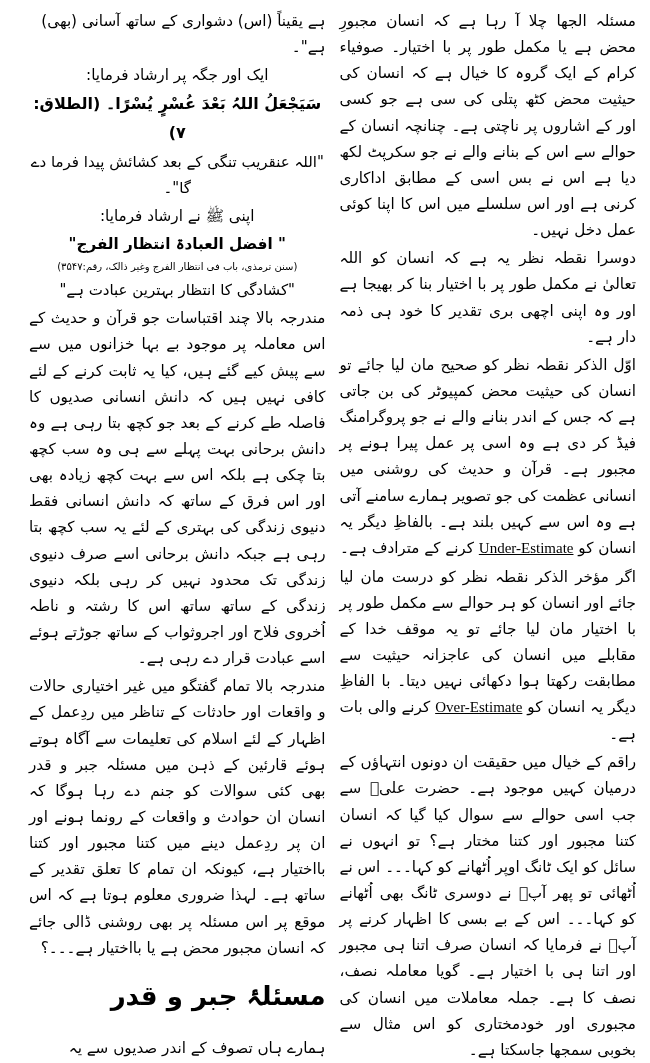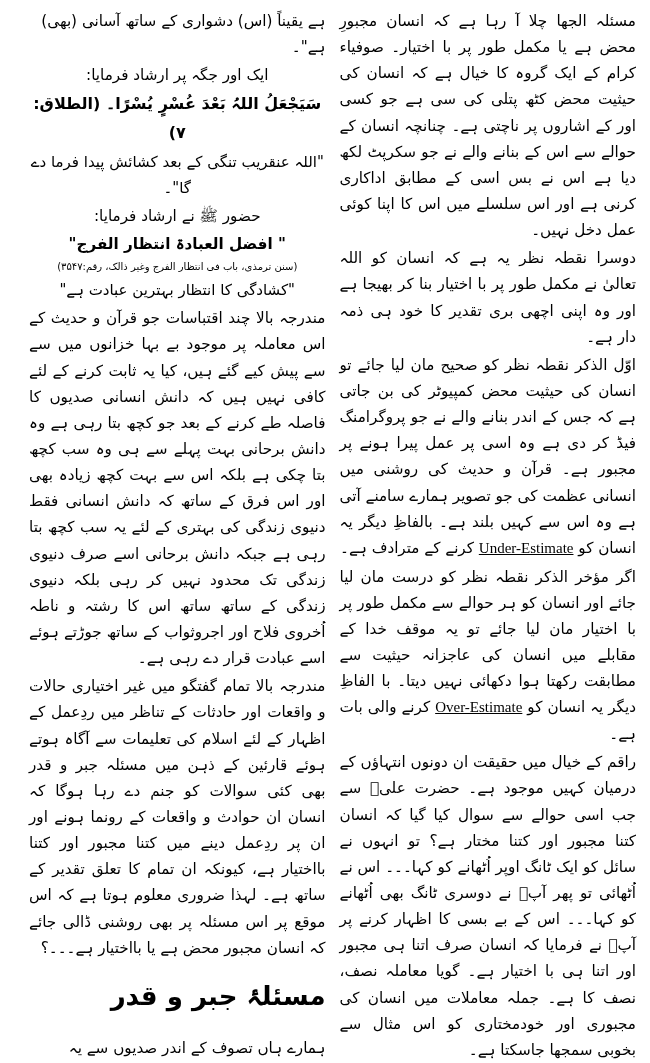--- a/index.html
+++ b/index.html
@@ -88,21 +88,21 @@
 <body>
 
 <div class="page">
   <div class="columns">
 
     <div class="col col-right">
       <p class="right">ہے یقیناً (اس) دشواری کے ساتھ آسانی (بھی) ہے"۔</p>
       <p class="center">ایک اور جگہ پر ارشاد فرمایا:</p>
       <p class="center arabic">سَیَجْعَلُ اللہُ بَعْدَ عُسْرٍ یُسْرًا۔ (الطلاق: ۷)</p>
       <p class="center quote">"اللہ عنقریب تنگی کے بعد کشائش پیدا فرما دے گا"۔</p>
-      <p class="center">حضور ﷺ نے ارشاد فرمایا:</p>
+      <p class="center">اپنی ﷺ نے ارشاد فرمایا:</p>
       <p class="center bold">" افضل العبادۃ انتظار الفرج"</p>
       <p class="center ref">(سنن ترمذی، باب فی انتظار الفرج وغیر ذالک، رقم:۳۵۴۷)</p>
       <p class="center quote">"کشادگی کا انتظار بہترین عبادت ہے"</p>
       <div class="spacer-sm"></div>
       <p>مندرجہ بالا چند اقتباسات جو قرآن و حدیث کے اس معاملہ پر موجود بے بہا خزانوں میں سے سے پیش کیے گئے ہیں، کیا یہ ثابت کرنے کے لئے کافی نہیں ہیں کہ دانش انسانی صدیوں کا فاصلہ طے کرنے کے بعد جو کچھ بتا رہی ہے وہ دانش برحانی بہت پہلے سے ہی وہ سب کچھ بتا چکی ہے بلکہ اس سے بہت کچھ زیادہ بھی اور اس فرق کے ساتھ کہ دانش انسانی فقط دنیوی زندگی کی بہتری کے لئے یہ سب کچھ بتا رہی ہے جبکہ دانش برحانی اسے صرف دنیوی زندگی تک محدود نہیں کر رہی بلکہ دنیوی زندگی کے ساتھ ساتھ اس کا رشتہ و ناطہ اُخروی فلاح اور اجروثواب کے ساتھ جوڑتے ہوئے اسے عبادت قرار دے رہی ہے۔</p>
       <div class="spacer-sm"></div>
       <p>مندرجہ بالا تمام گفتگو میں غیر اختیاری حالات و واقعات اور حادثات کے تناظر میں ردِعمل کے اظہار کے لئے اسلام کی تعلیمات سے آگاہ ہوتے ہوئے قارئین کے ذہن میں مسئلہ جبر و قدر بھی کئی سوالات کو جنم دے رہا ہوگا کہ انسان ان حوادث و واقعات کے رونما ہونے اور ان پر ردِعمل دینے میں کتنا مجبور اور کتنا بااختیار ہے، کیونکہ ان تمام کا تعلق تقدیر کے ساتھ ہے۔ لہذا ضروری معلوم ہوتا ہے کہ اس موقع پر اس مسئلہ پر بھی روشنی ڈالی جائے کہ انسان مجبور محض ہے یا بااختیار ہے۔۔۔؟</p>
       <h2 class="heading">مسئلۂ جبر و قدر</h2>
       <p>ہمارے ہاں تصوف کے اندر صدیوں سے یہ</p>
     </div>

